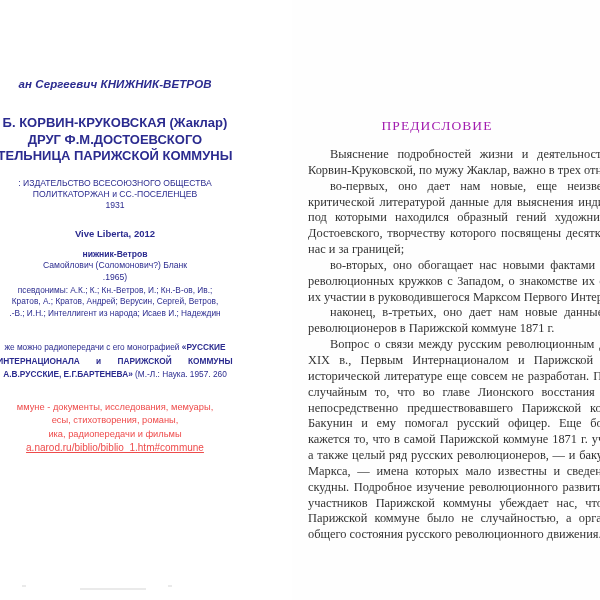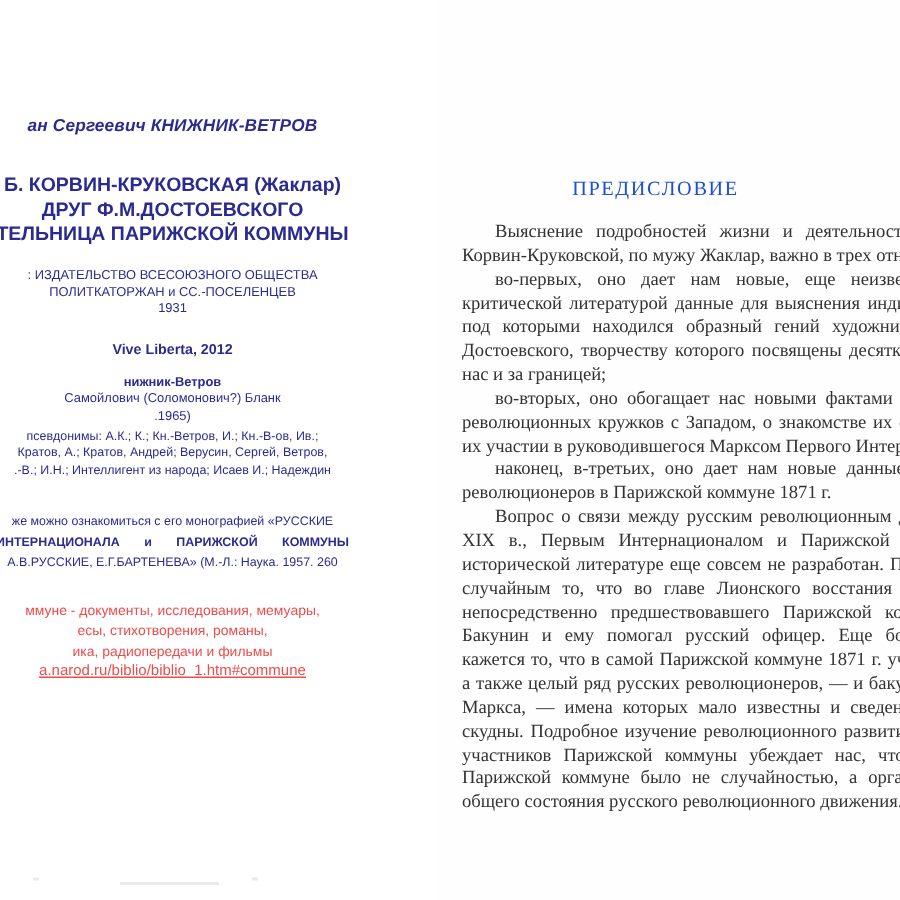--- a/index.html
+++ b/index.html
@@ -117,21 +117,21 @@
   .l-mono {
     position: absolute;
     top: 341px;
     left: 0;
     width: 354px;
     font-size: 8.3px;
     line-height: 13.5px;
     text-align: center;
     white-space: nowrap;
   }
-  .l-mono .strong { font-weight: normal; }
+  .l-mono .strong { font-weight: bold; }
   .mono-l2 {
     display: block;
     width: 354px;
     text-align: center;
     word-spacing: 14px;
     font-weight: bold;
   }
 
   
   .l-red {
@@ -169,21 +169,21 @@
     color: #2e2e2e;
   }
   .r-heading {
     position: absolute;
     top: 118px;
     left: 0;
     width: 290px;
     text-align: center;
     font-size: 13.5px;
     letter-spacing: 1.1px;
-    color: #1d4ed8;
+    color: #a21caf;
     white-space: nowrap;
   }
   .r-body {
     position: absolute;
     top: 147px;
     left: 16px;
     width: 412px;
     font-size: 12.4px;
     line-height: 15.85px;
     text-align: justify;
@@ -231,21 +231,21 @@
       <div>.1965)</div>
     </div>
 
     <div class="l-pseudo blue">
       <div>псевдонимы: А.К.; К.; Кн.-Ветров, И.; Кн.-В-ов, Ив.;</div>
       <div>Кратов, А.; Кратов, Андрей; Верусин, Сергей, Ветров,</div>
       <div>.-В.; И.Н.; Интеллигент из народа; Исаев И.; Надеждин</div>
     </div>
 
     <div class="l-mono blue">
-      <div><span>же можно ознакомиться с его монографией </span><span class="strong">«РУССКИЕ</span></div>
+      <div><span>же можно радиопередачи с его монографией </span><span class="strong">«РУССКИЕ</span></div>
       <div class="mono-l2">ИНТЕРНАЦИОНАЛА и ПАРИЖСКОЙ КОММУНЫ</div>
       <div><span class="strong">А.В.РУССКИЕ, Е.Г.БАРТЕНЕВА»</span><span> (М.-Л.: Наука. 1957. 260</span></div>
     </div>
 
     <div class="l-red">
       <div>ммуне - документы, исследования, мемуары,</div>
       <div>есы, стихотворения, романы,</div>
       <div>ика, радиопередачи и фильмы</div>
       <div class="url">a.narod.ru/biblio/biblio_1.htm#commune</div>
     </div>

